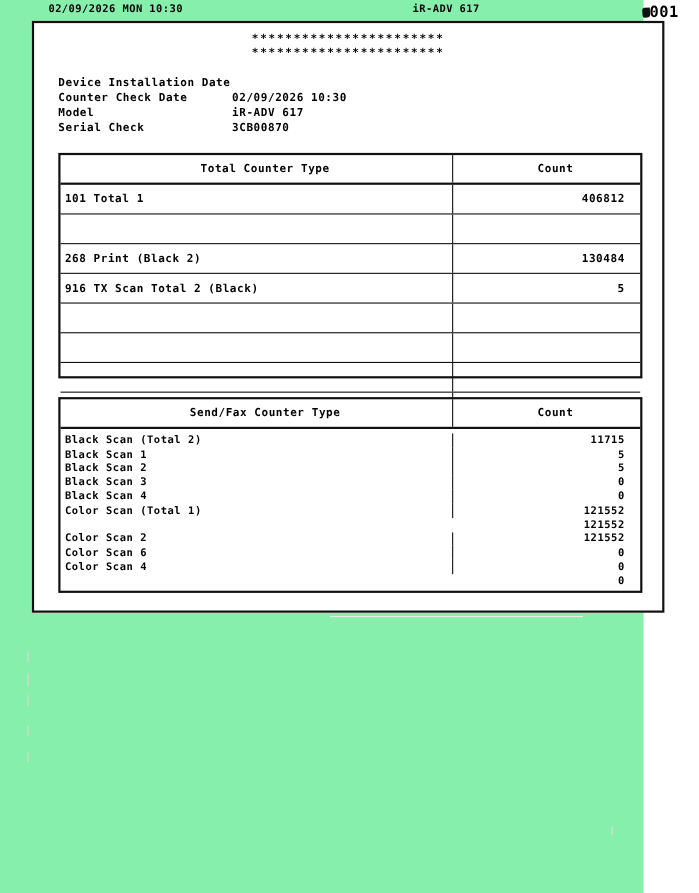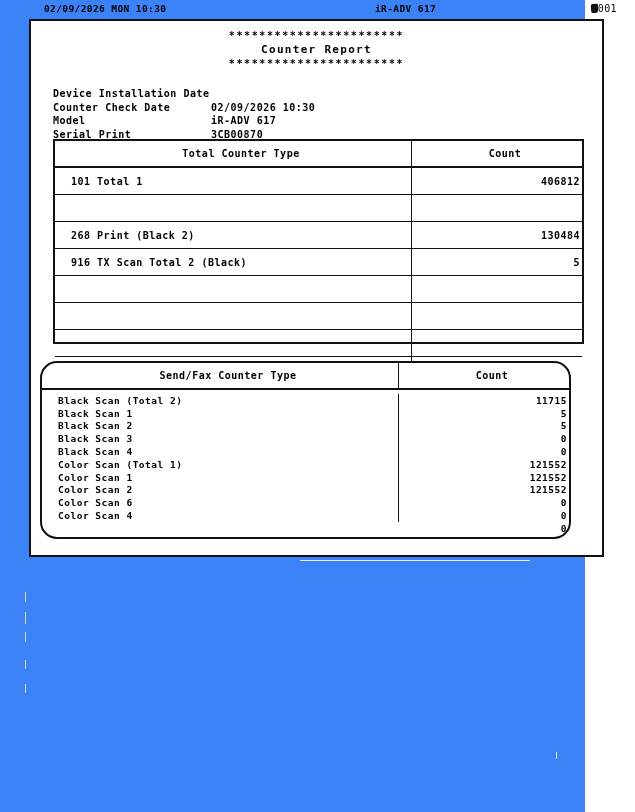--- a/index.html
+++ b/index.html
@@ -16,21 +16,21 @@
     color: #000000;
     overflow: hidden;
   }
 
   .page-scan {
     position: absolute;
     left: 0;
     top: 0;
     width: 585px;
     height: 812px;
-    background: #3b82f6;
+    background: #86efac;
   }
 
   
   .scan-header {
     position: absolute;
     left: 0;
     top: 3px;
     width: 635px;
     height: 14px;
   }
@@ -49,22 +49,22 @@
     top: 0;
     font-size: 9.5px;
     font-weight: bold;
     letter-spacing: 0.4px;
     white-space: nowrap;
   }
   .scan-header .hdr-right {
     position: absolute;
     right: 18px;
     top: 0;
-    font-size: 10px;
-    font-weight: normal;
+    font-size: 14px;
+    font-weight: bold;
     letter-spacing: 0.4px;
     white-space: nowrap;
   }
   .scan-blob {
     display: inline-block;
     width: 7px;
     height: 9px;
     background: #111;
     border-radius: 2px 0 3px 2px;
     vertical-align: -1px;
@@ -104,21 +104,21 @@
     font-weight: bold;
     letter-spacing: 1.3px;
     line-height: 15px;
     white-space: nowrap;
   }
 
   
   .device-info {
     position: absolute;
     left: 22px;
-    top: 66px;
+    top: 48px;
     font-size: 10px;
     font-weight: bold;
     line-height: 13.5px;
     letter-spacing: 0.5px;
     text-decoration: underline;
   }
   .device-info .info-row {
     white-space: nowrap;
     height: 13.5px;
   }
@@ -137,25 +137,24 @@
     box-sizing: border-box;
     background: #fff;
   }
   #table-total {
     left: 22px;
     top: 118px;
     width: 531px;
     height: 205px;
   }
   #table-sendfax {
-    left: 9px;
+    left: 22px;
     top: 340px;
     width: 531px;
     height: 178px;
-    border-radius: 17px;
   }
   .tbl-row {
     position: relative;
     box-sizing: border-box;
     border-bottom: 1.5px solid #111;
     height: 27px;
   }
   .tbl-row.last { border-bottom: none; }
   .tbl-row .cell-type {
     position: absolute;
@@ -163,37 +162,37 @@
     top: 0;
     width: 357px;
     height: 100%;
     box-sizing: border-box;
     border-right: 1.5px solid #111;
     font-size: 10px;
     font-weight: bold;
     letter-spacing: 0.5px;
     display: flex;
     align-items: center;
-    padding-left: 16px;
+    padding-left: 4px;
     white-space: nowrap;
   }
   .tbl-row .cell-count {
     position: absolute;
     left: 357px;
     top: 0;
     right: 0;
     height: 100%;
     box-sizing: border-box;
     font-size: 10px;
     font-weight: bold;
     letter-spacing: 0.5px;
     display: flex;
     align-items: center;
     justify-content: flex-end;
-    padding-right: 2px;
+    padding-right: 14px;
     white-space: nowrap;
   }
   .tbl-row.head .cell-type,
   .tbl-row.head .cell-count {
     justify-content: center;
     padding-left: 16px;
     padding-right: 0;
   }
   .tbl-row.head { border-bottom: 2px solid #111; }
 
@@ -237,36 +236,35 @@
   <div class="scan-header">
     <span class="hdr-left">02/09/2026 MON 10:30</span>
     <span class="hdr-center">iR-ADV 617</span>
     <span class="hdr-right"><span class="scan-blob"></span><span>001</span></span>
   </div>
 
   <div class="print-frame">
 
     <div class="title-block">
       <div class="title-stars">***********************</div>
-      <div class="title-text">Counter Report</div>
       <div class="title-stars">***********************</div>
     </div>
 
     <div class="device-info">
       <div class="info-row">
         <span class="info-label">Device Installation Date</span><span class="info-value"></span>
       </div>
       <div class="info-row">
         <span class="info-label">Counter Check Date</span><span class="info-value">02/09/2026 10:30</span>
       </div>
       <div class="info-row">
         <span class="info-label">Model</span><span class="info-value">iR-ADV 617</span>
       </div>
       <div class="info-row">
-        <span class="info-label">Serial Print</span><span class="info-value">3CB00870</span>
+        <span class="info-label">Serial Check</span><span class="info-value">3CB00870</span>
       </div>
     </div>
 
     <div class="counter-table" id="table-total">
       <div class="tbl-row head">
         <div class="cell-type">Total Counter Type</div>
         <div class="cell-count">Count</div>
       </div>
       <div class="tbl-row">
         <div class="cell-type">101 Total 1</div>
@@ -326,21 +324,20 @@
         </div>
         <div class="tbl-row data">
           <div class="cell-type">Black Scan 4</div>
           <div class="cell-count">0</div>
         </div>
         <div class="tbl-row data">
           <div class="cell-type">Color Scan (Total 1)</div>
           <div class="cell-count">121552</div>
         </div>
         <div class="tbl-row data">
-          <div class="cell-type">Color Scan 1</div>
           <div class="cell-count">121552</div>
         </div>
         <div class="tbl-row data">
           <div class="cell-type">Color Scan 2</div>
           <div class="cell-count">121552</div>
         </div>
         <div class="tbl-row data">
           <div class="cell-type">Color Scan 6</div>
           <div class="cell-count">0</div>
         </div>

